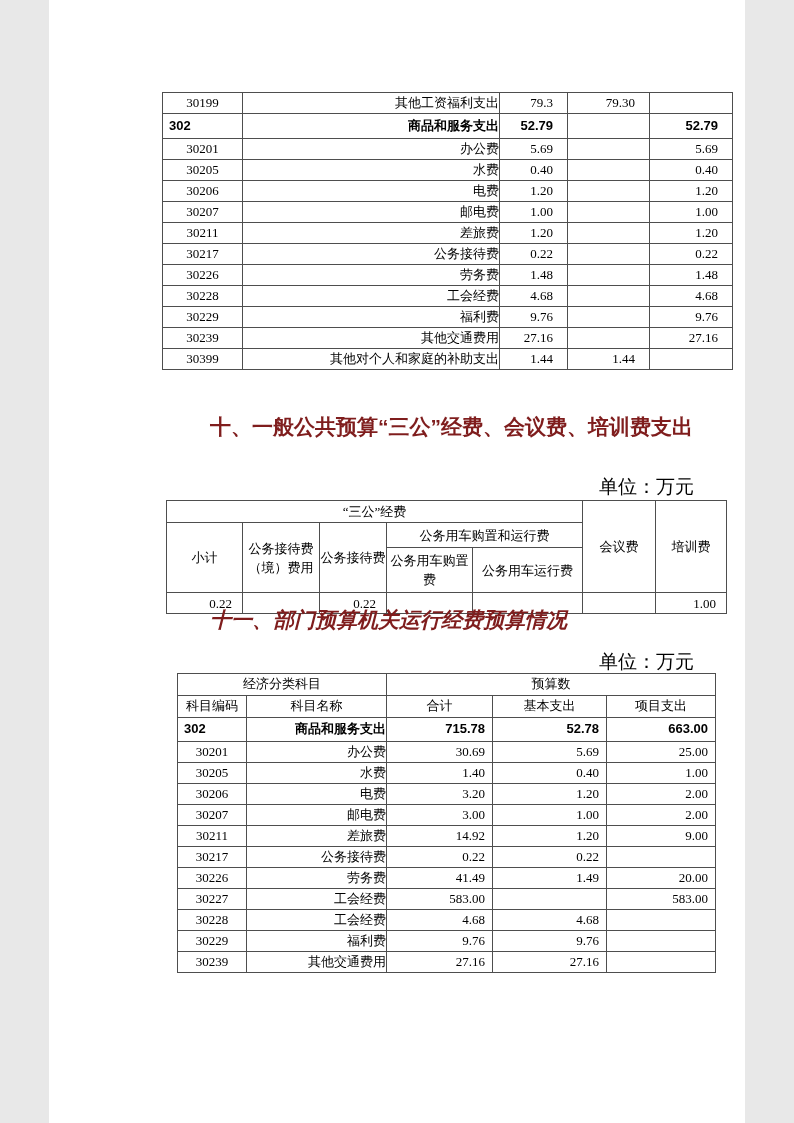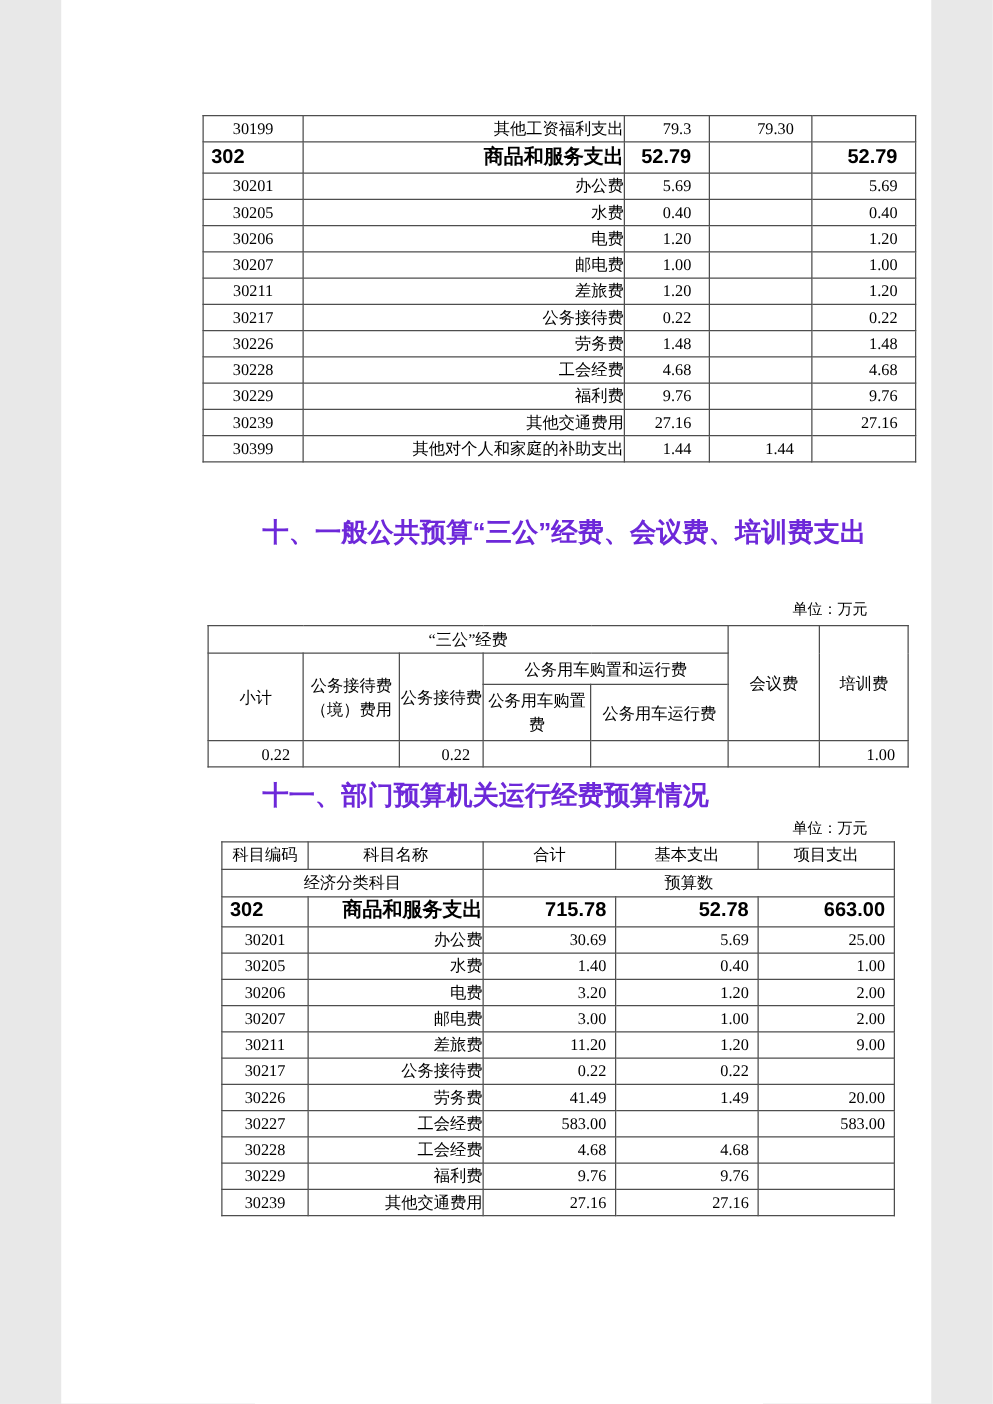--- a/index.html
+++ b/index.html
@@ -19,36 +19,36 @@
   .t1 { left:113px; top:92px; width:570px; }
   .t1 tr { height:21px; }
   .t1 tr.bold-row { height:25px; }
   
   td.code { text-align:center; }
   td.name { text-align:right; padding-left:17px; }
   td.num  { text-align:right; padding-right:14px; }
   tr.bold-row td {
     font-weight:700;
     font-family:"Liberation Sans","DejaVu Sans",sans-serif;
-    font-size:16px;
+    font-size:13px;
   }
   tr.bold-row td.code { text-align:left; padding-left:6px; }
   tr.bold-row td.name { padding-left:6px; }
   
   .h-sec {
     position:absolute; left:113px; width:572px;
     font-family:"Liberation Sans","DejaVu Sans",sans-serif;
-    font-weight:700; font-size:21px; line-height:42px; color:#6d28d9;
+    font-weight:700; font-size:21px; line-height:42px; color:#7f1d1d;
   }
   .h-sec .ind { text-indent:48px; }
   .h10 { top:406px; }
-  .h11 { top:621px; line-height:32px; }
+  .h11 { top:604px; line-height:32px;font-style:italic; }
   .unit {
     position:absolute; left:113px; width:532px; text-align:right;
-    font-size:12px; line-height:16px;
+    font-size:19px; line-height:16px;
   }
   .unit1 { top:479px; }
   .unit2 { top:654px; }
   
   .t3 { left:117px; top:500px; width:560px; }
   .t3 td { text-align:center; white-space:normal; line-height:19px; }
   .t3 td.num { text-align:right; padding-right:10px; white-space:nowrap; }
   
   .t2 { left:128px; top:673px; width:538px; }
   .t2 tr { height:21px; }
@@ -216,29 +216,29 @@
   <table class="t2">
     <colgroup>
       <col style="width:69px">
         <col style="width:140px">
         <col style="width:106px">
       <col style="width:114px">
         <col style="width:109px">
     </colgroup>
     <tbody>
       <tr class="hdr">
+        <td class="hc" colspan="2">经济分类科目</td>
+        <td class="hc" colspan="3">预算数</td>
+      </tr>
+      <tr class="hdr">
         <td class="hc">科目编码</td>
         <td class="hc">科目名称</td>
         <td class="hc">合计</td>
         <td class="hc">基本支出</td>
         <td class="hc">项目支出</td>
-      </tr>
-      <tr class="hdr">
-        <td class="hc" colspan="2">经济分类科目</td>
-        <td class="hc" colspan="3">预算数</td>
       </tr>
     </tbody>
     <tbody id="t2-body">
         <tr class="bold-row">
     <td class="code">302</td>
     <td class="name">商品和服务支出</td>
     <td class="num">715.78</td>
     <td class="num">52.78</td>
     <td class="num">663.00</td>
   </tr>
@@ -266,21 +266,21 @@
         <tr>
     <td class="code">30207</td>
     <td class="name">邮电费</td>
     <td class="num">3.00</td>
     <td class="num">1.00</td>
     <td class="num">2.00</td>
   </tr>
         <tr>
     <td class="code">30211</td>
     <td class="name">差旅费</td>
-    <td class="num">11.20</td>
+    <td class="num">14.92</td>
     <td class="num">1.20</td>
     <td class="num">9.00</td>
   </tr>
         <tr>
     <td class="code">30217</td>
     <td class="name">公务接待费</td>
     <td class="num">0.22</td>
     <td class="num">0.22</td>
     <td class="num"></td>
   </tr>

